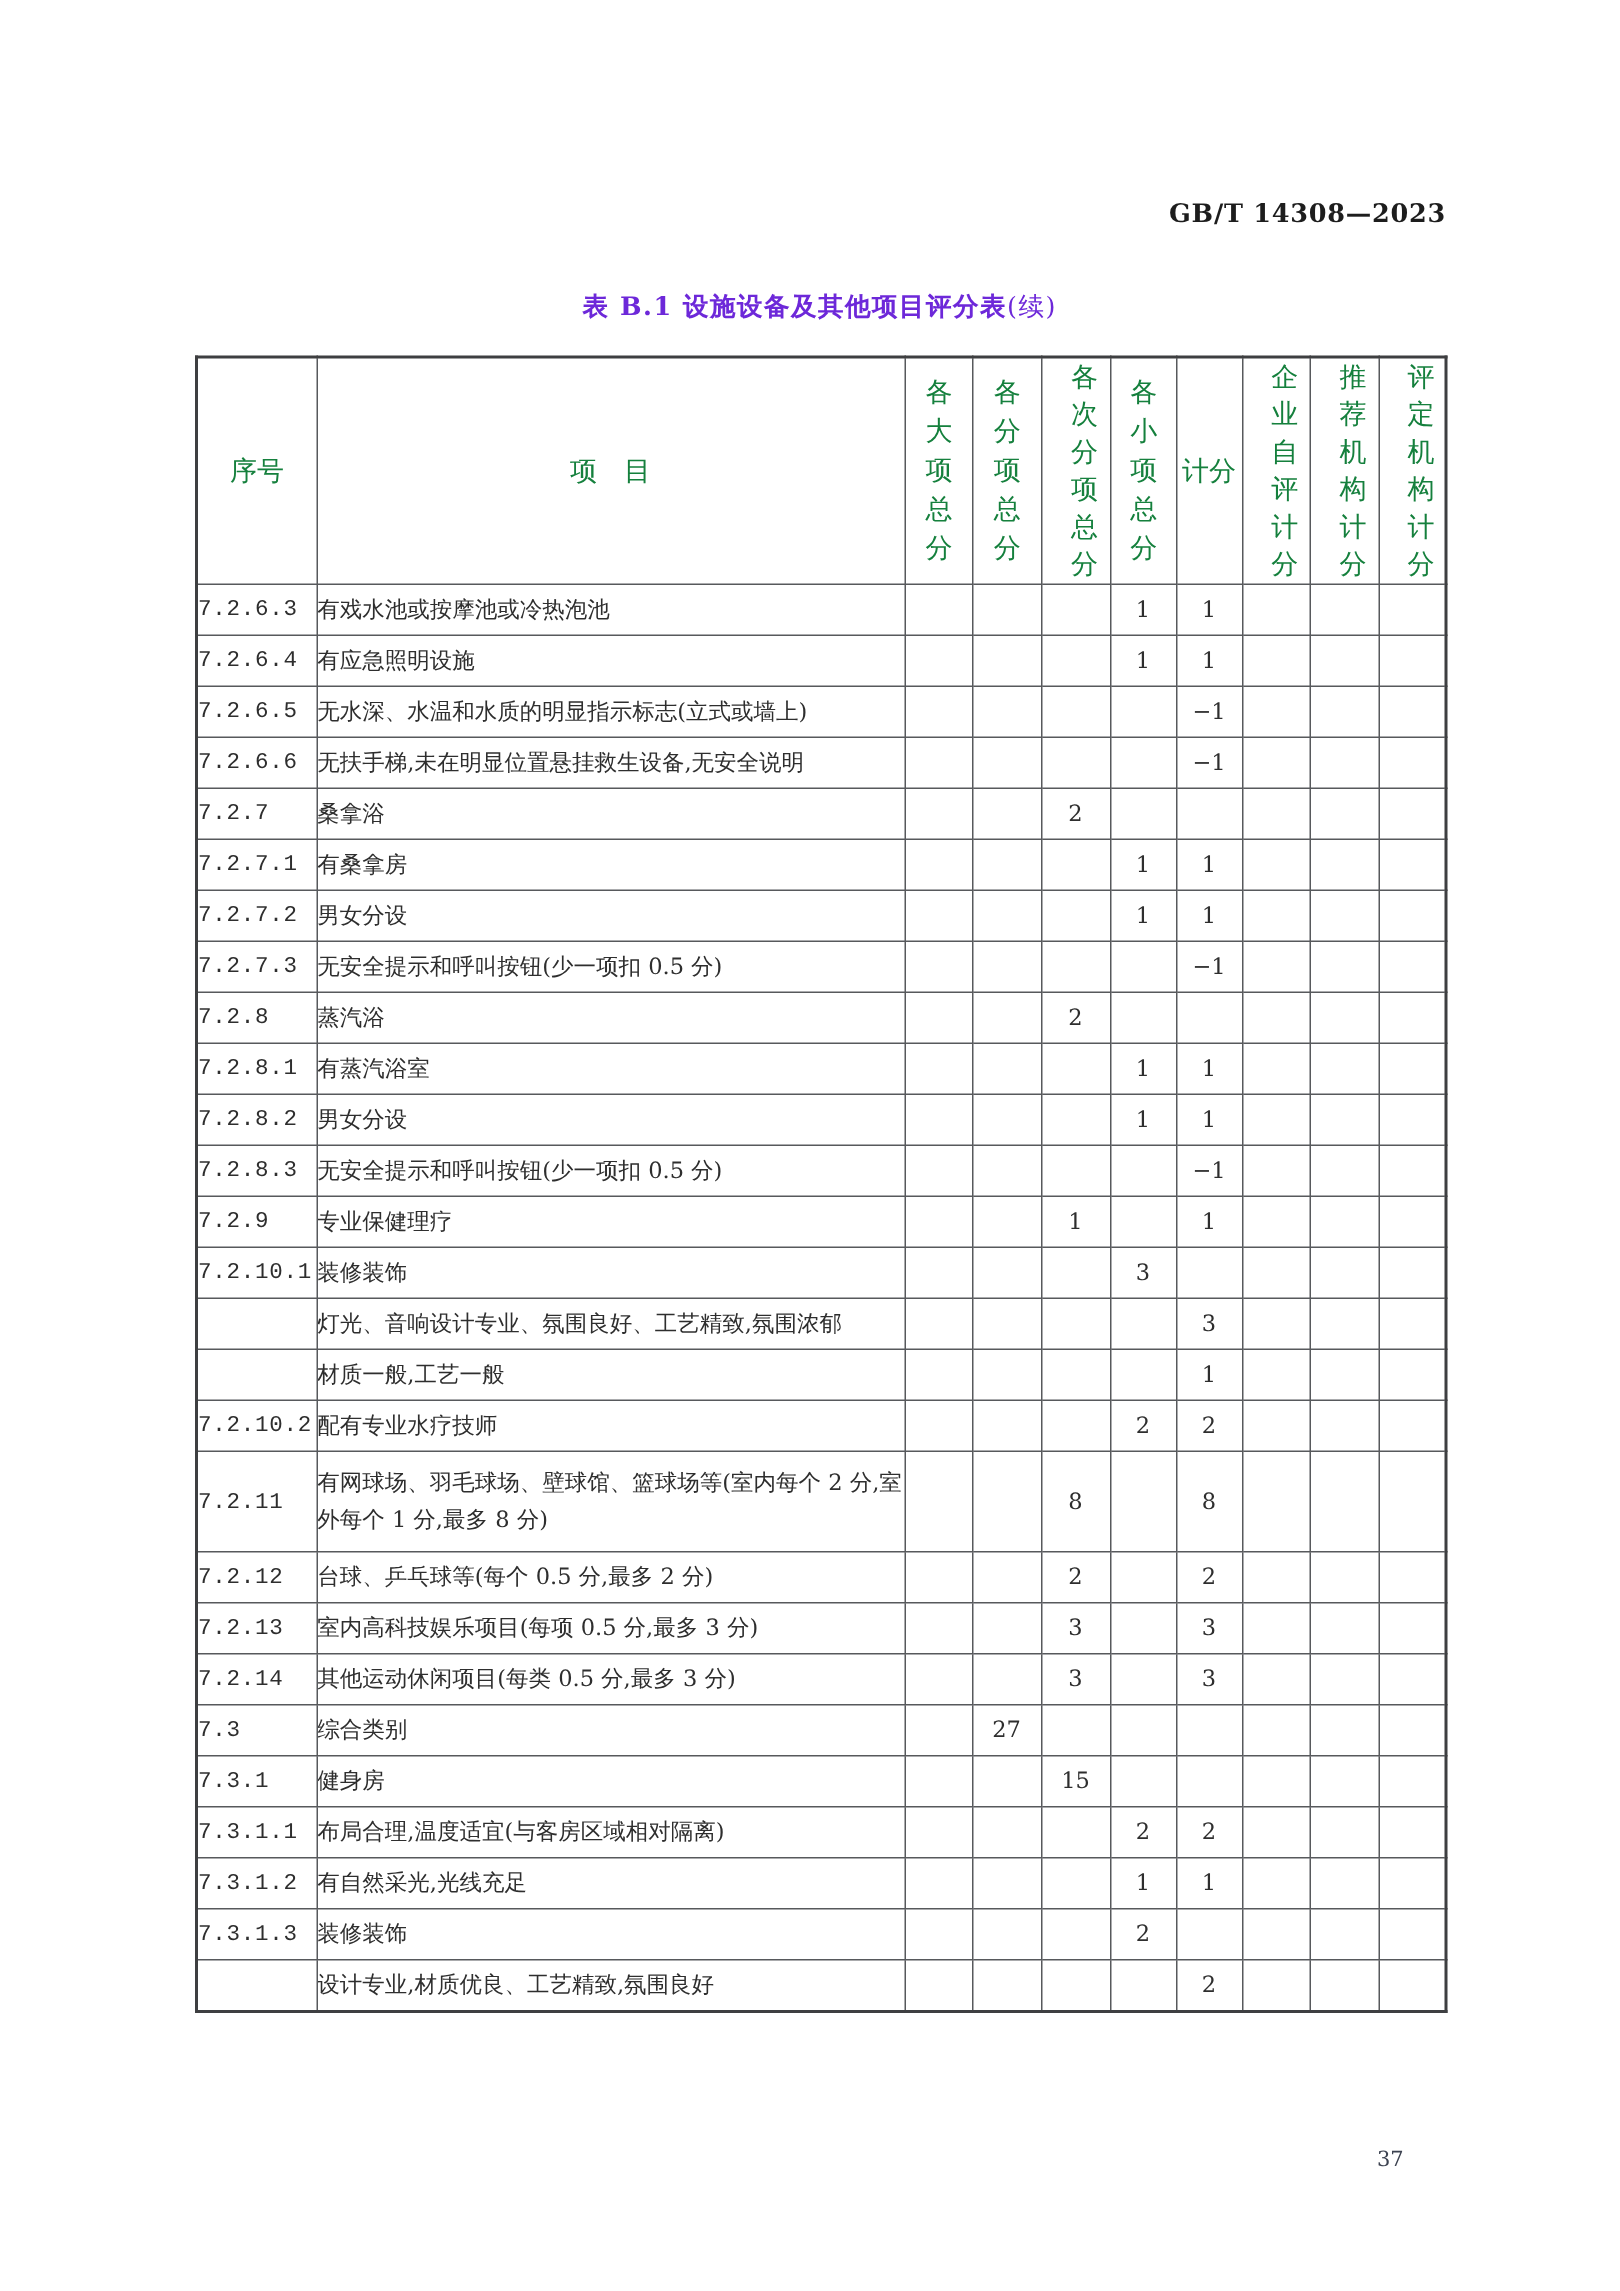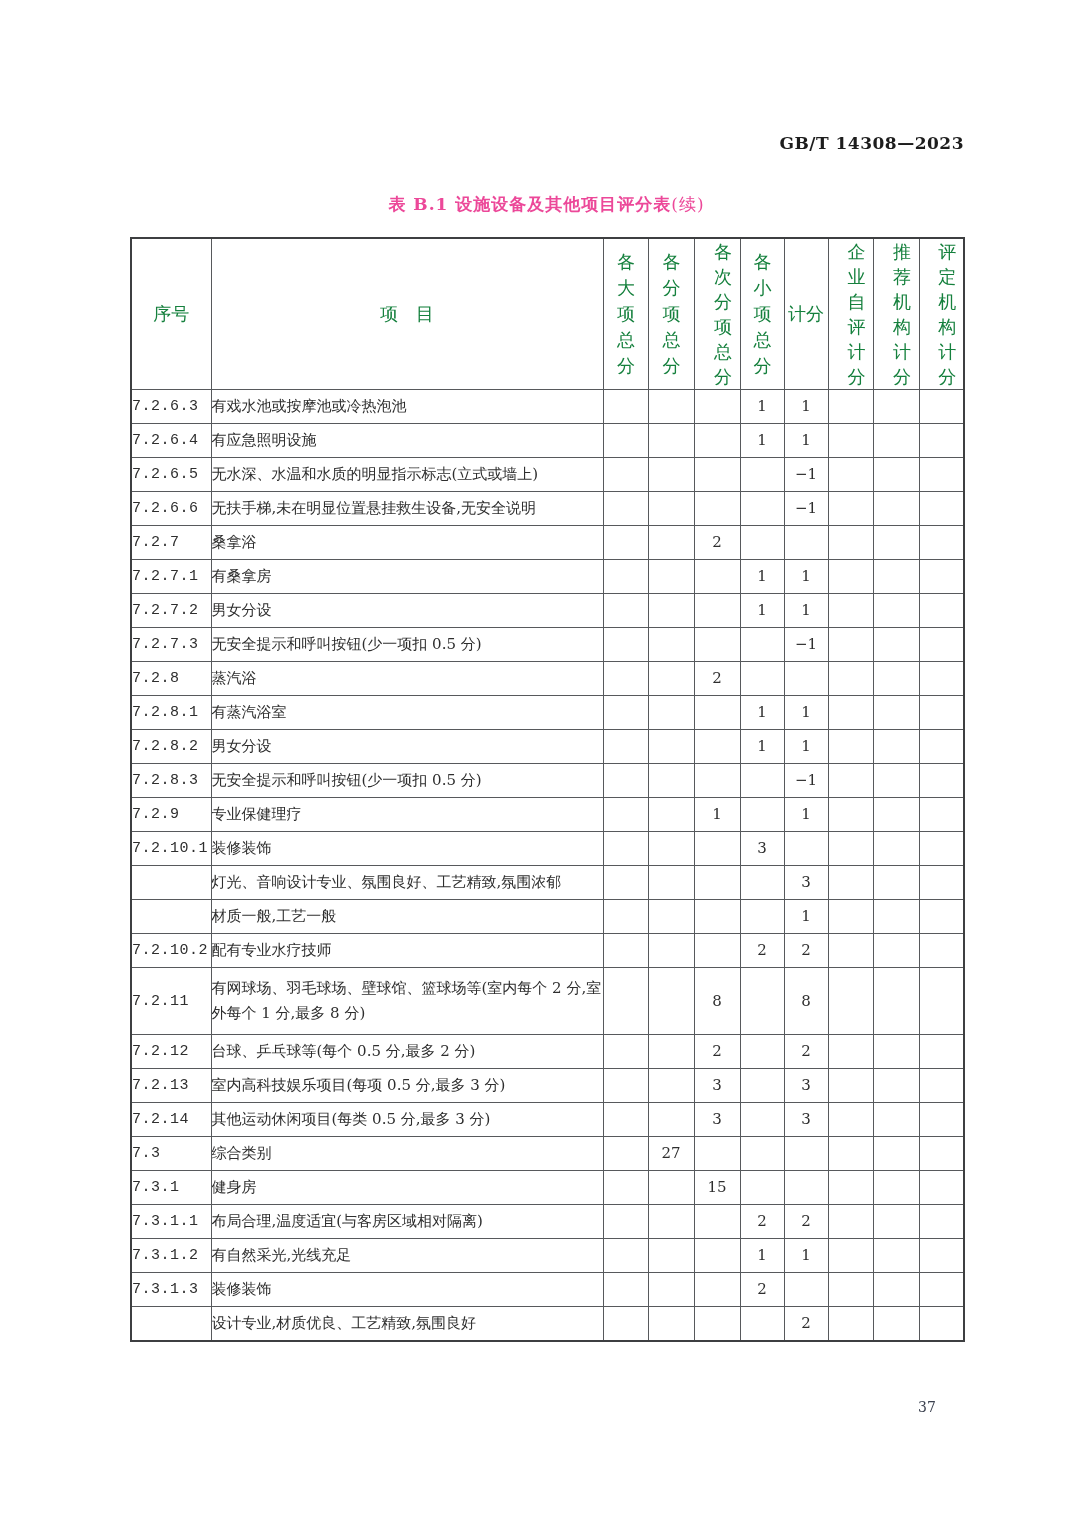--- a/index.html
+++ b/index.html
@@ -3,38 +3,38 @@
 <meta charset="utf-8">
 <style>
   html,body{margin:0;padding:0;}
   body{width:1080px;height:1527px;background:#ffffff;
        font-family:"DejaVu Serif","Liberation Serif",serif;color:#2e2e2e;}
   .page{position:relative;width:1080px;height:1527px;background:#ffffff;overflow:hidden;}
 
   .doc-code{position:absolute;top:133px;right:116px;font-size:17px;font-weight:bold;
             letter-spacing:0.5px;color:#1d1d1d;margin-left:12px;}
   .table-title{position:absolute;top:193px;left:130px;width:833px;text-align:center;
-               font-size:17px;font-weight:bold;color:#ec4899;letter-spacing:1px;}
+               font-size:17px;font-weight:bold;color:#6d28d9;letter-spacing:1px;}
   .table-title .suffix{font-weight:normal;}
 
   table.score{position:absolute;top:237px;left:130px;width:833px;border-collapse:collapse;
               table-layout:fixed;border:2px solid #3e3f41;}
   table.score th,table.score td{border:1px solid #57595c;font-weight:normal;
               padding:0;vertical-align:middle;overflow:hidden;}
   thead th{height:148px;text-align:center;font-size:18px;color:#15803d;
            border-bottom:2px solid #3e3f41;}
   .v1{display:inline-block;width:17px;word-break:break-all;line-height:26px;text-align:center;}
   .v2{display:inline-block;width:34px;word-break:break-all;line-height:25px;
       text-align:right;letter-spacing:2px;}
   tbody td{height:33px;font-size:15px;line-height:25px;}
   tbody tr.tall td{height:66px;}
   td.seq{text-align:left;padding-left:9px;letter-spacing:0.5px;font-family:Liberation Mono, monospace;}
   td.item{text-align:left;padding-left:17px;padding-right:10px;}
   td.num{text-align:center;}
-  .page-num{position:absolute;top:1399px;left:918px;font-size:14px;color:#3c4250;}
+  .page-num{position:absolute;top:1432px;left:918px;font-size:14px;color:#3c4250;}
 </style>
 </head>
 <body>
 
 <div class="page">
 
   <div class="doc-code">GB/T 14308—2023</div>
 
   <div class="table-title"><span>表 B.1  设施设备及其他项目评分表</span><span class="suffix">(续)</span></div>
 

